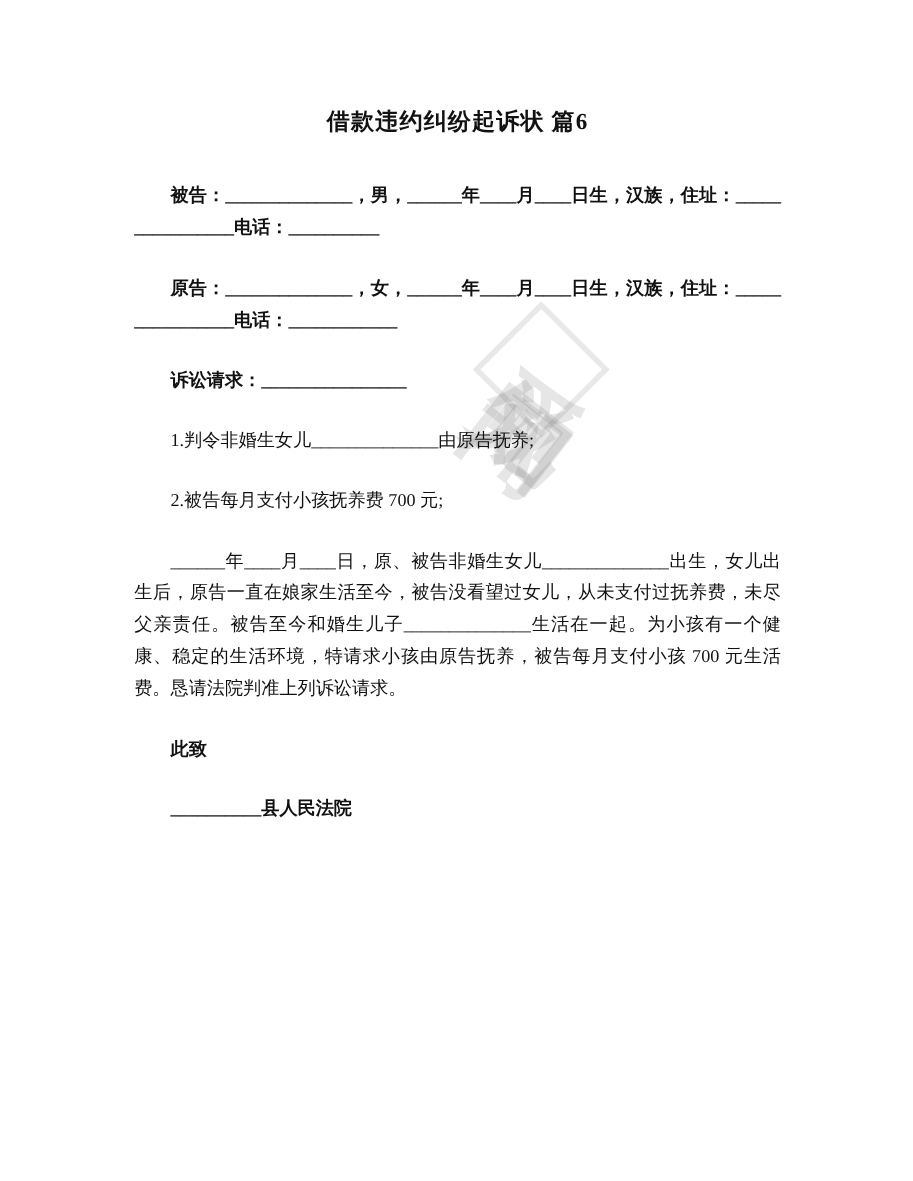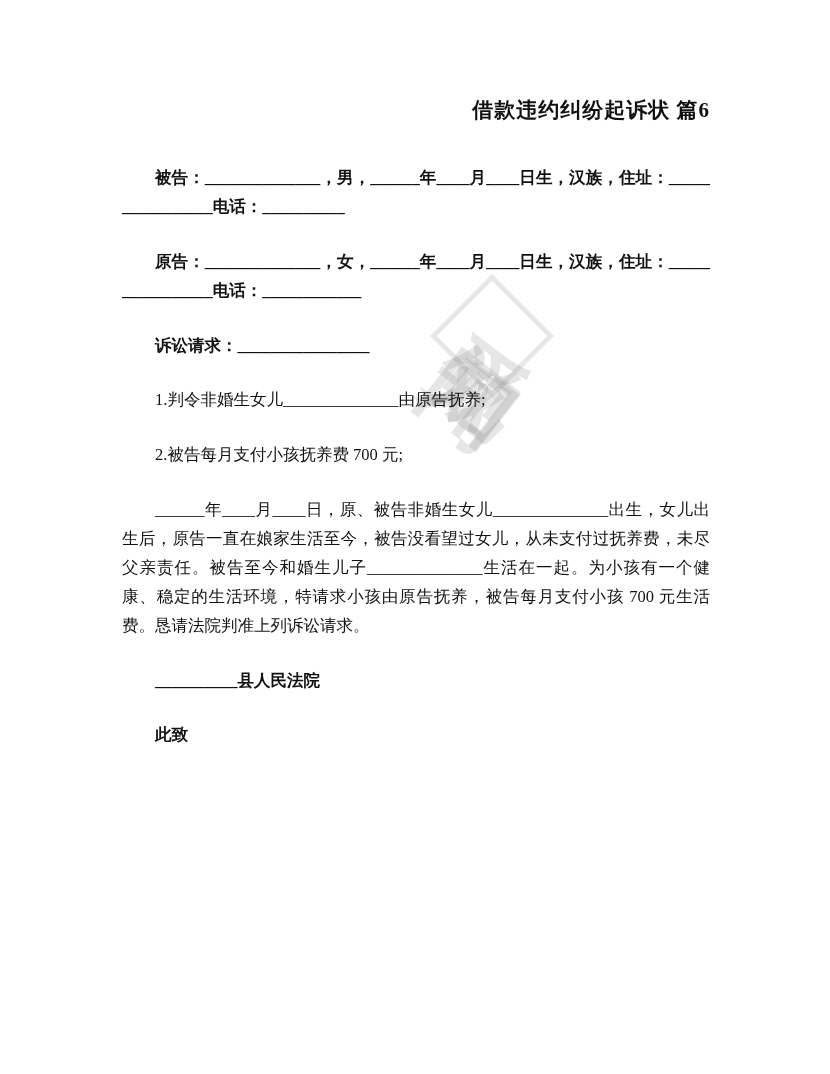--- a/index.html
+++ b/index.html
@@ -13,21 +13,21 @@
     width: 830px;
     height: 1074px;
     margin: 0 auto;
     background: #ffffff;
     overflow: hidden;
     padding: 96px 120px 40px 122px;
   }
   .doc-title {
     position: relative;
     z-index: 1;
-    text-align: right;
+    text-align: center;
     font-size: 21px;
     font-weight: bold;
     letter-spacing: 1px;
     margin-bottom: 40px;
   }
   .para {
     position: relative;
     z-index: 1;
     font-size: 16.5px;
     line-height: 1.75;
@@ -84,19 +84,19 @@
   <p class="para bold">诉讼请求：________________</p>
 
   <p class="para">1.判令非婚生女儿______________由原告抚养;</p>
 
   <p class="para">2.被告每月支付小孩抚养费 700 元;</p>
 
 
 
   <p class="para">______年____月____日，原、被告非婚生女儿______________出生，女儿出生后，原告一直在娘家生活至今，被告没看望过女儿，从未支付过抚养费，未尽父亲责任。被告至今和婚生儿子______________生活在一起。为小孩有一个健康、稳定的生活环境，特请求小孩由原告抚养，被告每月支付小孩 700 元生活费。恳请法院判准上列诉讼请求。</p>
 
+  <p class="para bold">此致</p>
+
   <p class="para bold">__________县人民法院</p>
-
-  <p class="para bold">此致</p>
 
 
 
 </div>
 
 </body></html>

